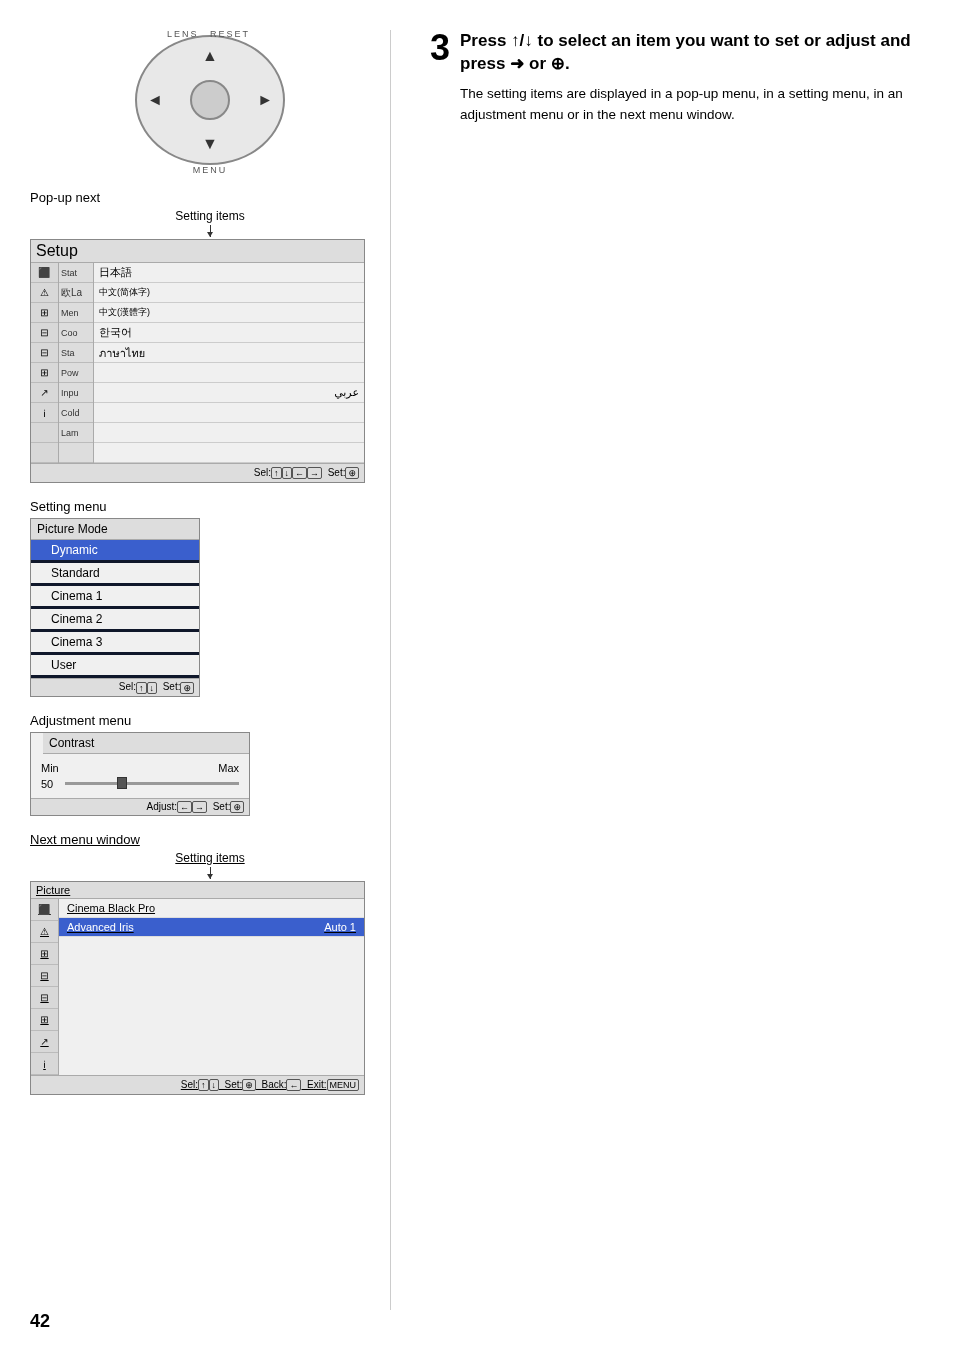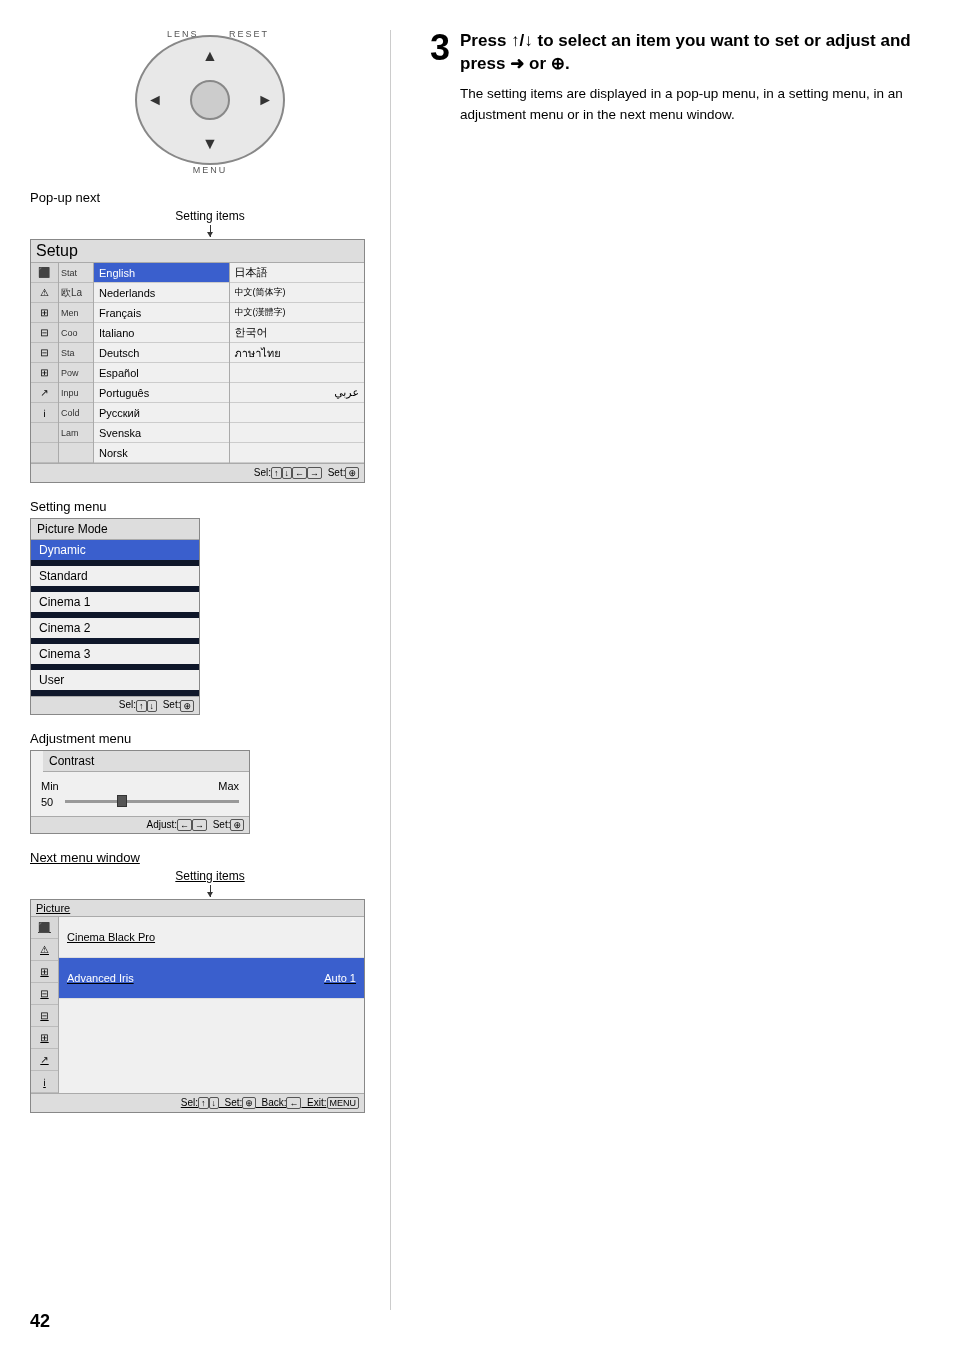--- a/index.html
+++ b/index.html
@@ -96,21 +96,21 @@
       top: -8px;
       left: 30px;
       font-size: 9px;
       color: #555;
       letter-spacing: 2px;
       text-transform: uppercase;
     }
     .reset-label {
       position: absolute;
       top: -8px;
-      right: 14px;
+      right: 33px;
       font-size: 9px;
       color: #555;
       letter-spacing: 2px;
       text-transform: uppercase;
       padding-left: 47px;
     }
     .menu-label {
       position: absolute;
       bottom: -12px;
       left: 50%;
@@ -246,22 +246,22 @@
       font-size: 12px;
       margin-bottom: 16px;
     }
     .setting-menu-header {
       padding: 3px 6px;
       border-bottom: 1px solid #aaa;
       background: #ddd;
       font-size: 12px;
     }
     .setting-menu-item {
-      padding: 3px 8px;
-      border-bottom: 6px solid #0f172a;
+      padding: 3px 20px;
+      border-bottom: 3px solid #0f172a;
       font-size: 12px;
     }
     .setting-menu-item.selected {
       background: #3a5fcd;
       color: #fff;
     }
     .setting-menu-footer {
       padding: 2px 5px;
       font-size: 10px;
       border-top: 1px solid #aaa;
@@ -357,21 +357,21 @@
       justify-content: center;
       border-bottom: 1px solid #bbb;
       font-size: 10px;
     }
     .next-content {
       flex: 1;
       display: flex;
       flex-direction: column;
     }
     .next-item {
-      padding: 14px 8px;
+      padding: 3px 8px;
       border-bottom: 1px solid #ddd;
       font-size: 11px;
       display: flex;
       justify-content: space-between;
     }
     .next-item.selected {
       background: #3a5fcd;
       color: #fff;
     }
     .next-footer {
@@ -458,32 +458,20 @@
           <div class="popup-label-cell">Coo</div>
           <div class="popup-label-cell">Sta</div>
           <div class="popup-label-cell">Pow</div>
           <div class="popup-label-cell">Inpu</div>
           <div class="popup-label-cell">Cold</div>
           <div class="popup-label-cell">Lam</div>
           <div class="popup-label-cell"></div>
         </div>
 
         <div class="popup-content">
-          <div class="popup-col1">
-            <div class="popup-cell highlighted">English</div>
-            <div class="popup-cell">Nederlands</div>
-            <div class="popup-cell">Français</div>
-            <div class="popup-cell">Italiano</div>
-            <div class="popup-cell">Deutsch</div>
-            <div class="popup-cell">Español</div>
-            <div class="popup-cell">Português</div>
-            <div class="popup-cell">Русский</div>
-            <div class="popup-cell">Svenska</div>
-            <div class="popup-cell">Norsk</div>
-          </div>
           <div class="popup-col2">
             <div class="popup-cell">日本語</div>
             <div class="popup-cell" style="font-size:9px;">中文(简体字)</div>
             <div class="popup-cell" style="font-size:9px;">中文(漢體字)</div>
             <div class="popup-cell">한국어</div>
             <div class="popup-cell">ภาษาไทย</div>
             <div class="popup-cell"></div>
             <div class="popup-cell arabic">عربي</div>
             <div class="popup-cell"></div>
             <div class="popup-cell"></div>

